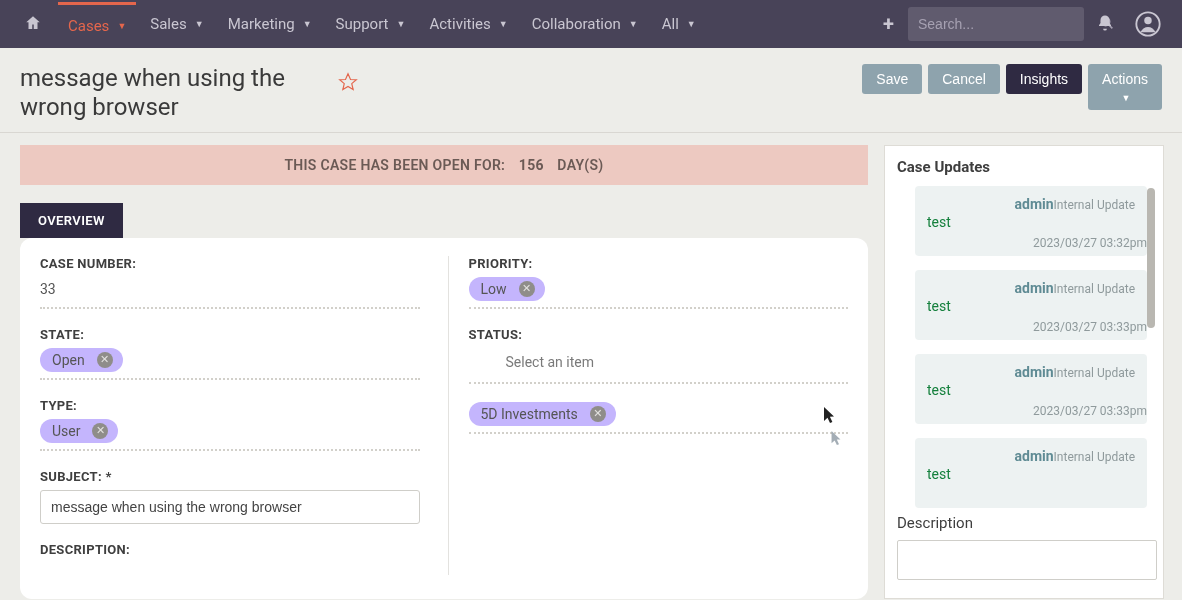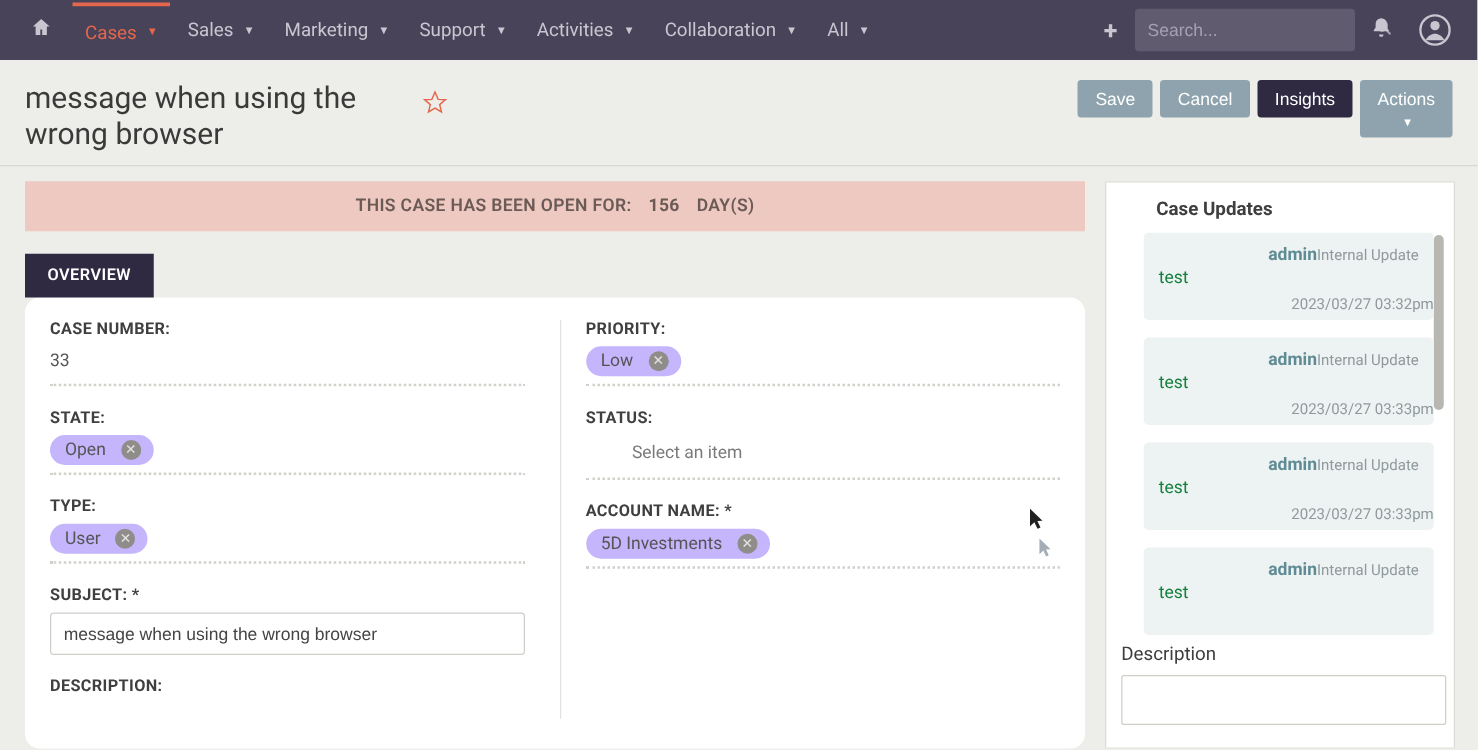--- a/index.html
+++ b/index.html
@@ -40,21 +40,21 @@
 .field { margin-bottom: 18px; }
 .field-label { font-size: 13px; font-weight: 700; color: #3f3f3f; letter-spacing: .3px; margin-bottom: 6px; }
 .field-value { font-size: 14px; color: #555; padding: 4px 0; }
 .dotted-sep { border-bottom: 2px dotted #d2d0ca; height: 1px; margin-top: 6px; }
 .tag { display: inline-flex; align-items: center; gap: 12px; background: #c4b5fd; border-radius: 14px; padding: 4px 10px 4px 12px; font-size: 14px; color: #555; }
 .tag .x { width: 16px; height: 16px; border-radius: 50%; background: #8f8d89; color: #e3e2df; display: inline-flex; align-items: center; justify-content: center; font-size: 11px; cursor: pointer; line-height:1; }
 .select-item { color: #7a7a7a; font-size: 14px; padding: 6px 8px; margin-left: 29px; }
 .text-input { width: 100%; border: 1px solid #cfcec9; border-radius: 3px; padding: 8px 10px; font-size: 14px; background: #fff; color:#444; }
 
 .side { width: 280px; background: #fff; border: 1px solid #dedcd6; padding: 12px 6px 12px 12px; position: relative; }
-.side h3 { font-size: 15px; font-weight: 700; color: #3e3e3e; margin-bottom: 10px; margin-left: 28px; }
+.side h3 { font-size: 15px; font-weight: 700; color: #3e3e3e; margin-bottom: 10px; }
 .updates { max-height: 360px; overflow: hidden; position: relative; padding-right: 10px; }
 .update-card { background: #edf2f2; border-radius: 4px; padding: 10px 12px 26px 12px; margin-bottom: 14px; position: relative; margin-left: 18px; }
 .update-top { display: flex; justify-content: flex-end; align-items: baseline; }
 .upd-user { color: #5f8b94; font-weight: 700; font-size: 14px; }
 .upd-kind { color: #8f9a9c; font-size: 12px; }
 .upd-body { color: #15803d; font-size: 14px; margin-top: 2px; }
 .upd-time { position: absolute; right: 0; bottom: 6px; color: #8f9a9c; font-size: 12px; }
 .scroll-ind { position: absolute; right: 2px; top: 2px; width: 8px; height: 140px; background: #b9b7b1; border-radius: 4px; }
 .side-desc-label { font-size: 15px; color: #3e3e3e; margin: 6px 0 8px 0; }
 .side-desc-box { border: 1px solid #cfcec9; height: 40px; border-radius: 2px; }
@@ -186,21 +186,20 @@
                 <span class="x">✕</span>
               </span>
             <div class="dotted-sep"></div>
           </div>
           <div class="field">
             <div class="field-label">STATUS:</div>
             <div class="select-item">Select an item</div>
             <div class="dotted-sep"></div>
           </div>
           <div class="field" style="position:relative">
-            <div class="field-label">ACCOUNT NAME: *</div>
             <span class="tag">
                 <span>5D Investments</span>
                 <span class="x">✕</span>
               </span>
             <div class="dotted-sep"></div>
             <span class="cursor-main" style="right:12px; top:4px;">
               <svg width="14" height="18" viewBox="0 0 12 18">
                   <path d="M1 1l0 14 3.5-3.2L7 17l2.4-1L6.9 10.8 11 10.6z" fill="#222"></path>
                 </svg>
             </span>

